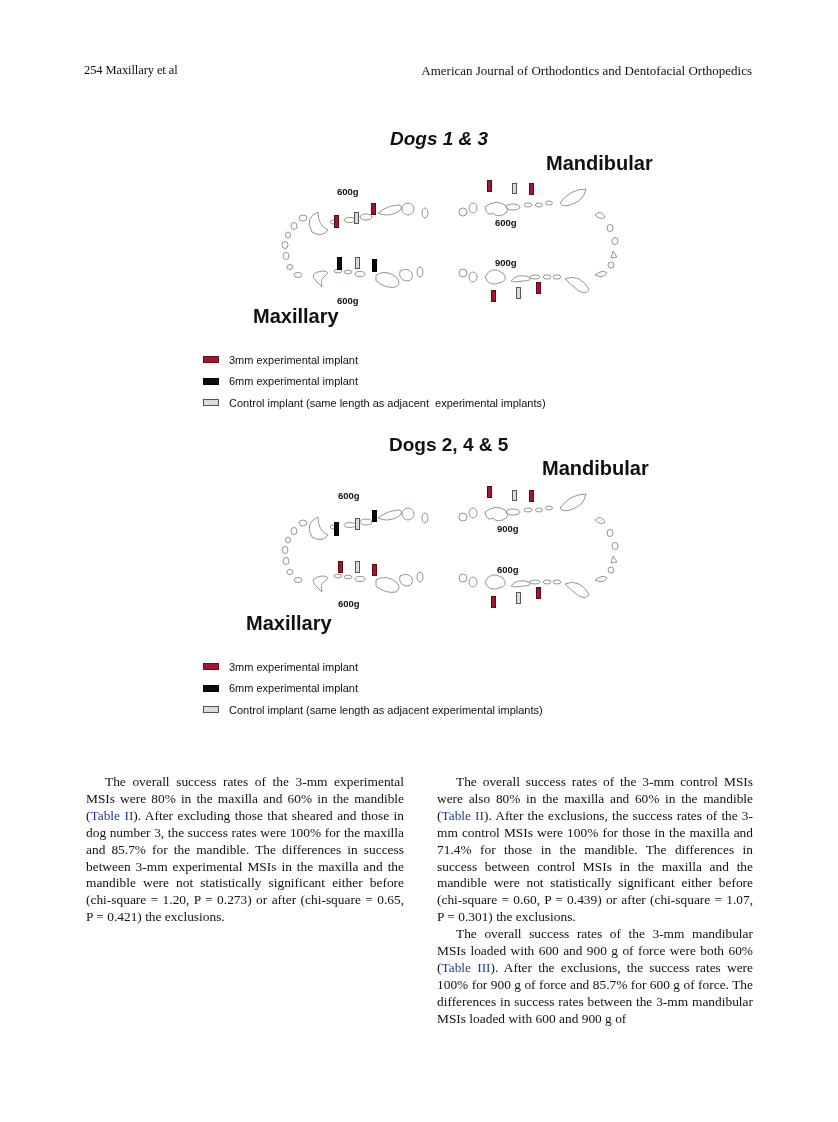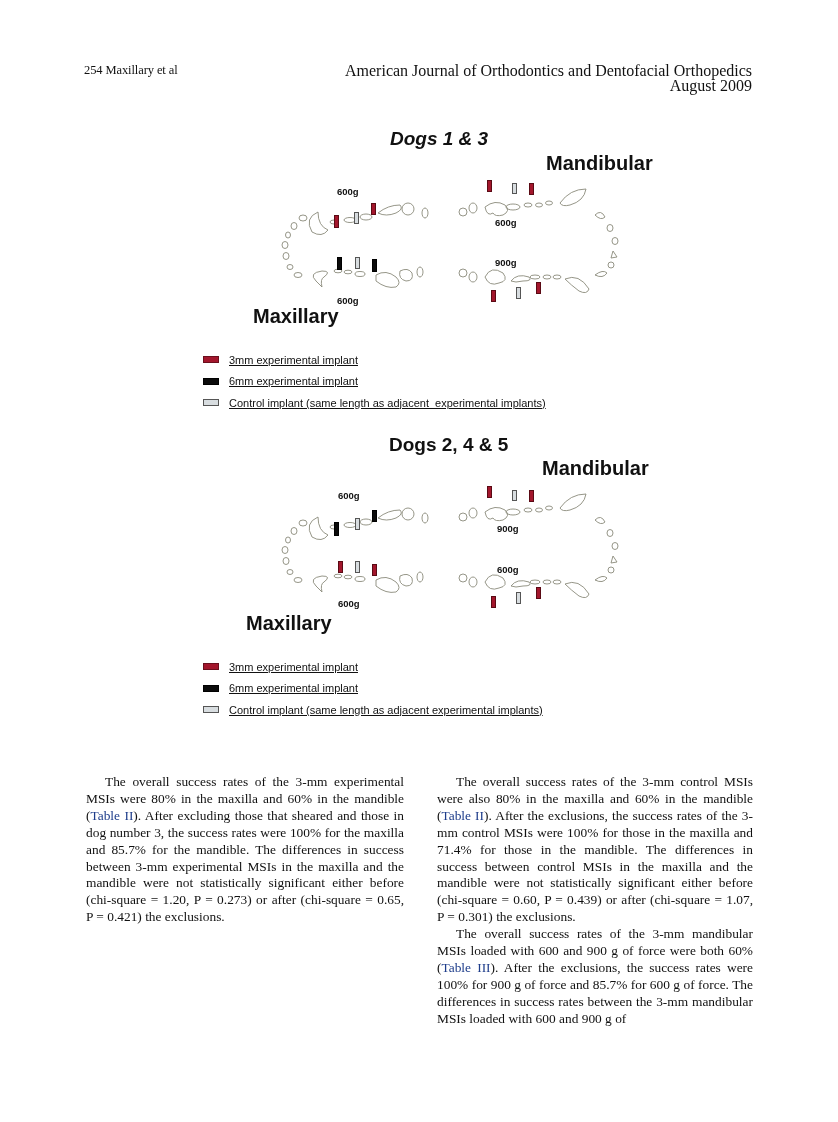--- a/index.html
+++ b/index.html
@@ -2,36 +2,36 @@
 <html><head>
 <meta charset="utf-8">
 <style>
   html, body { margin:0; padding:0; background:#ffffff; }
   body { width:838px; height:1122px; position:relative; overflow:hidden; color:#111; }
   .serif { font-family: "Liberation Serif", "DejaVu Serif", serif; }
   .sans { font-family: "Liberation Sans", "DejaVu Sans", sans-serif; }
 
   .hdr-left { position:absolute; left:84px; top:63px; font-size:12.5px; letter-spacing:-0.1px; }
   .hdr-left .pg { }
-  .hdr-right { position:absolute; right:86px; top:63px; font-size:16px; text-align:right; line-height:15px; }
+  .hdr-right { position:absolute; right:86px; top:63px; font-size:13px; text-align:right; line-height:15px; }
 
   .figure { position:absolute; left:0; top:0; width:838px; height:760px; }
   .panel-title { position:absolute; font-weight:bold; font-size:19px; }
   .arch-label { position:absolute; font-weight:bold; font-size:20px; }
   .force { position:absolute; font-weight:bold; font-size:9.5px; }
 
   .implant { position:absolute; width:5px; border:1px solid #333; box-sizing:border-box; }
   .implant.red { background:#a3162c; border-color:#5a0a14; }
   .implant.black { background:#0b0b0b; border-color:#000; }
   .implant.ctrl { background:#d8dde0; border-color:#555; }
 
   .teeth { position:absolute; }
   .teeth svg { display:block; }
 
-  .legend { position:absolute; left:203px; font-size:11px;text-decoration:underline; }
+  .legend { position:absolute; left:203px; font-size:11px; }
   .legend-row { position:relative; height:21.5px; display:flex; align-items:center; }
   .swatch { width:16px; height:7px; margin-right:10px; box-sizing:border-box; border:1px solid #444; }
   .swatch.red { background:#a3162c; border-color:#6a0f1d; }
   .swatch.black { background:#0b0b0b; border-color:#000; }
   .swatch.ctrl { background:#d8dde0; border-color:#555; }
 
   .caption { position:absolute; left:0; width:838px; top:737px; text-align:center; font-size:12px; letter-spacing:0.1px; }
 
   .col { position:absolute; top:774px; width:318px; font-size:13.4px; line-height:16.9px; text-align:justify; hyphens:manual; }
   .col.left { left:86px; }
@@ -41,21 +41,20 @@
 </style>
 </head>
 <body>
 
 <div class="hdr-left serif">
   <span class="pg">254</span>
   <span>Maxillary et al</span>
 </div>
 <div class="hdr-right serif">
   <div>American Journal of Orthodontics and Dentofacial Orthopedics</div>
-  <div>August 2009</div>
 </div>
 
 <div class="figure sans">
 
   <div class="panel-title" style="left:390px; top:128px;font-style:italic;">Dogs 1 &amp; 3</div>
   <div class="arch-label" style="left:546px; top:152px;">Mandibular</div>
   <div class="arch-label" style="left:253px; top:305px;">Maxillary</div>
 
   <div class="teeth" style="left:268px; top:185px;">
     <svg width="170" height="115" viewBox="0 0 170 115" fill="none" stroke="#8a8a7a" stroke-width="0.9">

